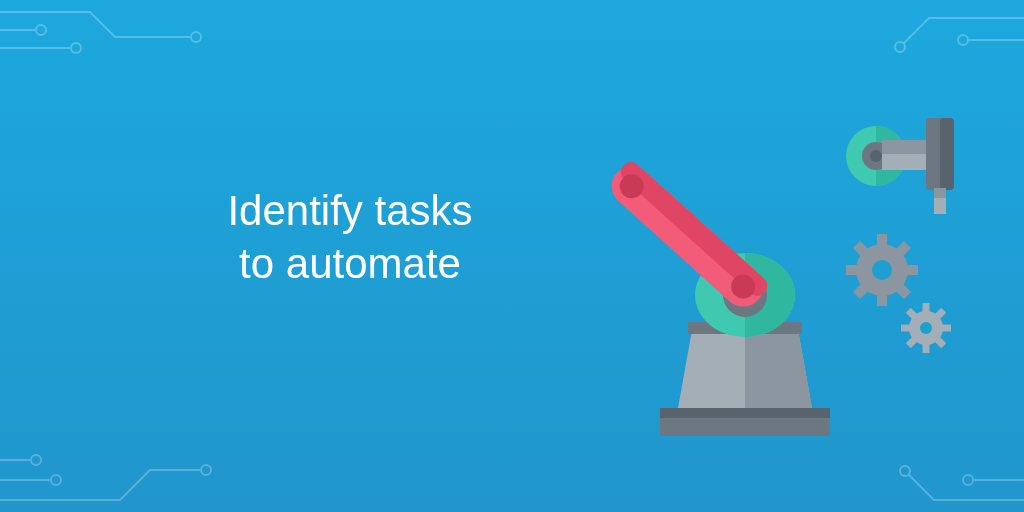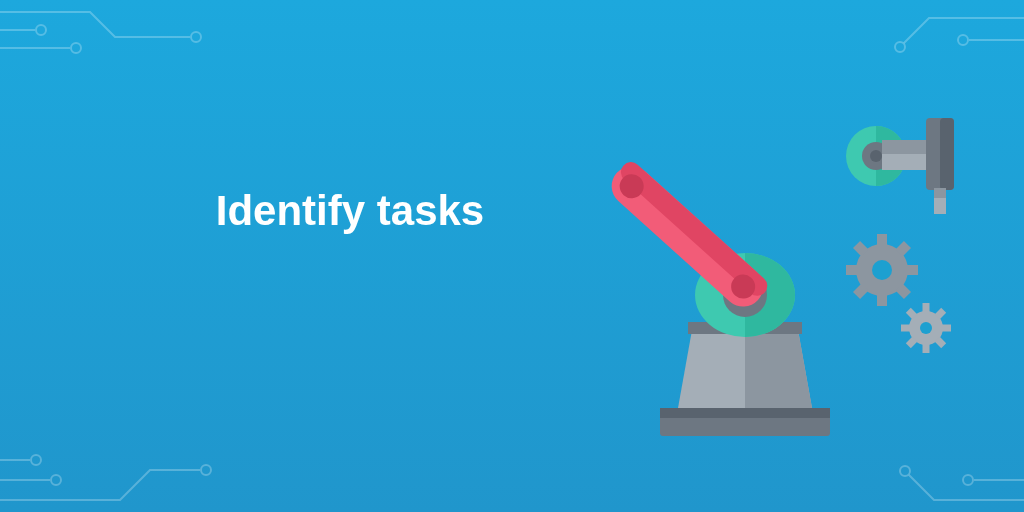--- a/index.html
+++ b/index.html
@@ -22,21 +22,21 @@
     stroke: rgba(255,255,255,0.25);
     stroke-width: 2;
   }
   .heading {
     position: absolute;
     left: 150px;
     top: 185px;
     width: 400px;
     color: #fff;
     font-size: 42px;
-    font-weight: 700;
+    font-weight: 400;
     line-height: 1.25;
     text-align: center;
   }
   .illustration {
     position: absolute;
     left: 580px;
     top: 70px;
     width: 380px;
     height: 380px;
   }
@@ -71,20 +71,21 @@
 
 <svg class="circuit" style="right:0;bottom:0" width="180" height="80">
   <path d="M 180 68 L 90 68 L 65 43"></path>
   <circle class="node" cx="61" cy="39" r="5"></circle>
   <path d="M 180 48 L 130 48"></path>
   <circle class="node" cx="124" cy="48" r="5"></circle>
 </svg>
 
 <div class="heading">
   <span>Identify tasks</span><br>
+  <span>to automate</span>
 </div>
 
 <svg class="illustration" viewBox="0 0 380 380">
 
   <rect x="80" y="338" width="170" height="28" rx="3" fill="#6d7782"></rect>
   <rect x="80" y="338" width="170" height="10" fill="#59636e"></rect>
 
   <path d="M 112 260 L 218 260 L 232 338 L 98 338 Z" fill="#a4aeb7"></path>
   <path d="M 165 260 L 218 260 L 232 338 L 165 338 Z" fill="#8c96a0"></path>
   <rect x="108" y="252" width="114" height="12" fill="#6d7782"></rect>

